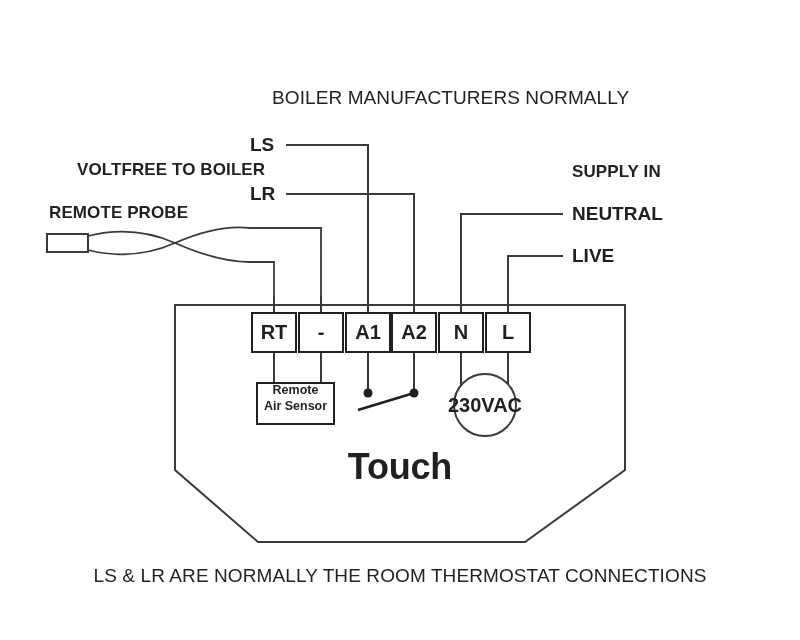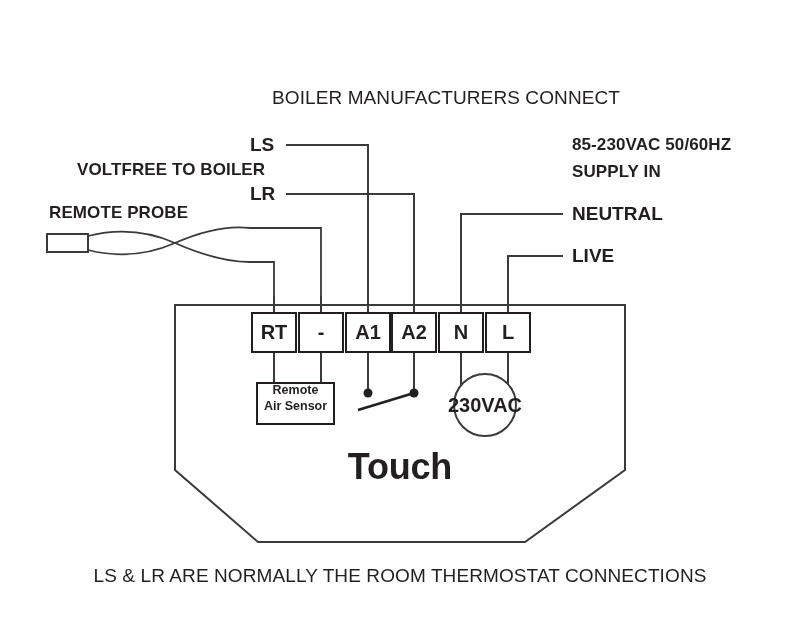--- a/index.html
+++ b/index.html
@@ -132,29 +132,28 @@
     <rect x="299" y="313" width="44" height="39" fill="#ffffff" stroke="#231f20" stroke-width="2"></rect>
     <rect x="346" y="313" width="44" height="39" fill="#ffffff" stroke="#231f20" stroke-width="2"></rect>
     <rect x="392" y="313" width="44" height="39" fill="#ffffff" stroke="#231f20" stroke-width="2"></rect>
     <rect x="439" y="313" width="44" height="39" fill="#ffffff" stroke="#231f20" stroke-width="2"></rect>
     <rect x="486" y="313" width="44" height="39" fill="#ffffff" stroke="#231f20" stroke-width="2"></rect>
 
     <rect x="257" y="383" width="77" height="41" fill="#ffffff" stroke="#231f20" stroke-width="2"></rect>
 
   </svg>
 
-  <div class="txt hdr" style="left:272px; top:88px;">BOILER MANUFACTURERS CONNECT</div>
+  <div class="txt hdr" style="left:272px; top:88px;">BOILER MANUFACTURERS NORMALLY</div>
 
   <div class="txt bold-lbl" style="left:77px; top:161px;">VOLTFREE TO BOILER</div>
   <div class="txt bold-lbl" style="left:49px; top:204px;">REMOTE PROBE</div>
 
   <div class="txt plain-lbl" style="left:250px; top:135px;">LS</div>
   <div class="txt plain-lbl" style="left:250px; top:184px;">LR</div>
 
-  <div class="txt bold-lbl" style="left:572px; top:136px;">85-230VAC 50/60HZ</div>
   <div class="txt bold-lbl" style="left:572px; top:163px;">SUPPLY IN</div>
   <div class="txt plain-lbl" style="left:572px; top:204px;">NEUTRAL</div>
   <div class="txt plain-lbl" style="left:572px; top:246px;">LIVE</div>
 
   <div class="centerbox" style="left:252px; top:313px; width:44px; height:39px;">
     <span class="term-lbl">RT</span>
   </div>
   <div class="centerbox" style="left:299px; top:313px; width:44px; height:39px;">
     <span class="term-lbl">-</span>
   </div>

